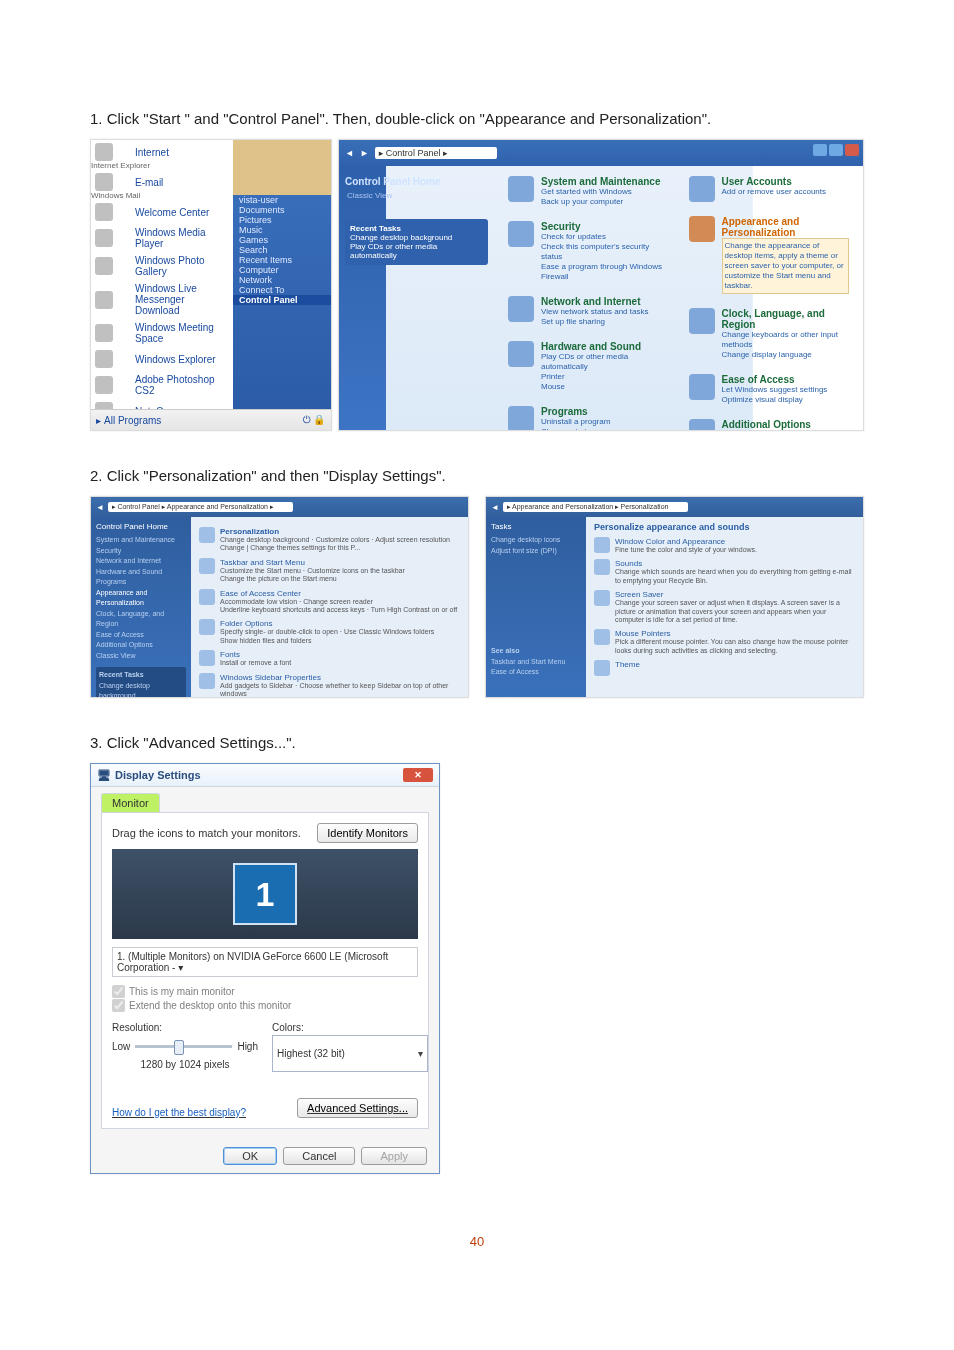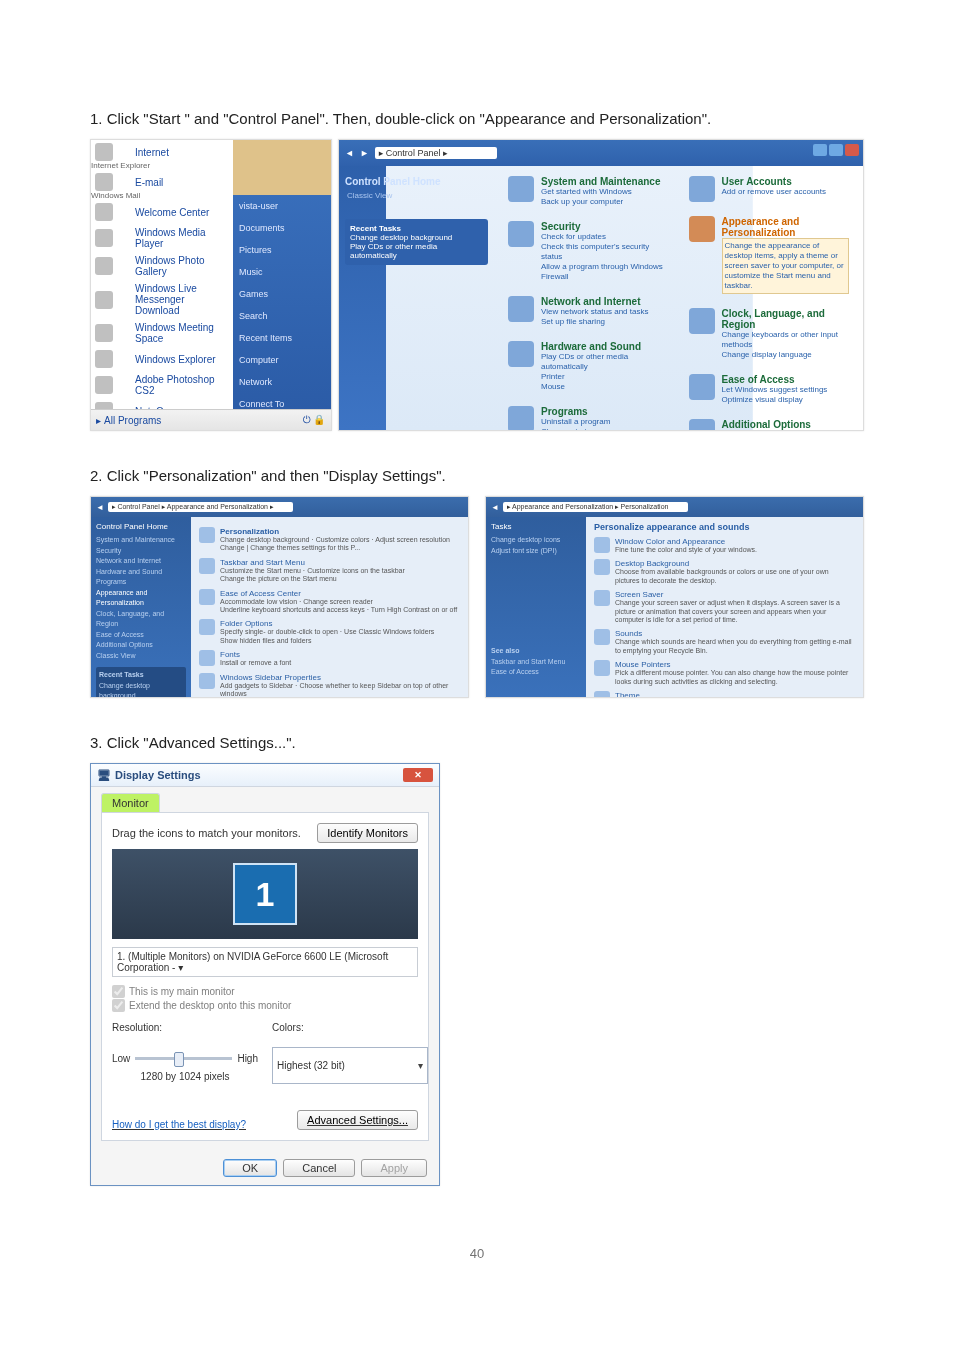--- a/index.html
+++ b/index.html
@@ -31,21 +31,21 @@
   .sm-left { width:142px; float:left; }
   .sm-item { display:flex;align-items:center; gap:22px; padding:3px 4px; }
   .sm-item .ico { width:18px;height:18px; background:#c0c0c0; border-radius:3px; flex:none; }
   .sm-sub { color:#666; font-size:8px; margin-top:-3px; }
   .sm-right {
     width:98px; float:right; height:100%;
     background: linear-gradient(#3b72bf,#2a5aa5);
     color:#fff; font-size:9px; padding:0; box-sizing:border-box;
   }
   .sm-logo { height:55px; background:#dfc28a; text-align:center; }
-  .sm-r-item { padding:6px 6px; border-bottom:0; color:#dfe8ff; }
+  .sm-r-item { padding:0 6px; border-bottom:0; color:#dfe8ff; }
   .sm-r-sel { background:#1b4c9e; color:#fff; font-weight:bold; }
   .sm-bottom {
     position:absolute;bottom:0;left:0;right:0; font-size:10px;
     display:flex; align-items:center; justify-content:space-between;
     background:linear-gradient(#f2f2f2,#e5e5e5);
     border-top:1px solid #ccc; padding:4px 5px;
   }
   .cpanel {
     flex:1; height:290px; font-size:9px; position:relative;
     background: linear-gradient(#eaf2fb,#dce9f7) 30% 0 / 70% 100% no-repeat,
@@ -127,42 +127,42 @@
     display:flex;align-items:center;justify-content:center;
     color:#fff;font-size:34px;font-weight:bold;font-family:"Segoe UI",Arial;
   }
   .mon-desc {
     border:1px solid #c8cdd4; padding:3px 4px; font-size:10px; background:#fff; margin-bottom:8px;
   }
   .chk { color:#808080; font-size:10px; display:flex; align-items:center; gap:4px; margin:1px 0;}
   .chk input{ margin:0; }
   .row2 { display:flex; gap:14px; margin-top:10px;}
   .rcol { flex:1; }
-  .rlbl { font-size:10px; margin-bottom:14px;}
+  .rlbl { font-size:10px; margin-bottom:2px;}
   .slider {
     height:22px; display:flex; align-items:center; gap:5px; font-size:10px;
   }
   .slider-track { flex:1; height:3px; background:#b8c3d2; position:relative;}
   .slider-thumb { position:absolute; left:40%; top:-5px; width:8px; height:13px; background:#e8eef7;border:1px solid #7a94b5;border-radius:2px;}
   .sel {
     width:100%; border:1px solid #a9b6c9; background:#fff; font-size:10px;
     padding:12px 4px; display:flex;justify-content:space-between;align-items:center;
   }
   .sel::after{content:"▾"; color:#444;}
   .res-val { font-size:10px; text-align:center; margin-top:2px;}
   .link { color:#1660c1; text-decoration:none; font-size:10px;}
   .dlg-foot { display:flex; justify-content:space-between; align-items:flex-end; margin-top:26px;text-decoration:underline;}
   .dlg-btns { display:flex; gap:6px; justify-content:flex-end; padding:8px 12px;}
   .w-btn {
     background:linear-gradient(#fefefe,#e4e4e4); border:1px solid #9c9c9c;
     border-radius:3px; padding:2px 18px; font-size:11px; color:#333;
   }
   .w-btn.dis { color:#a3a3a3; }
   .w-btn.def { border:1px solid #4d90d6; box-shadow:0 0 0 1px #a9cff2 inset;}
-  .page-num { text-align:center; margin-top:60px; font-size:13px; color:#737373;}
+  .page-num { text-align:center; margin-top:60px; font-size:13px; color:#c2410c;}
 </style>
 </head>
 <body>
 
 <div class="step">1. Click "Start " and "Control Panel". Then, double-click on "Appearance and Personalization".</div>
 <div class="figure step1-wrap">
 
   <div class="shot startmenu">
     <div class="sm-left">
       <div class="sm-item">
@@ -259,21 +259,21 @@
           <div class="cp-col">
             <div class="cp-cat">
                 <div class="ci"></div>
                 <div class="cg"><span class="ct">System and Maintenance</span><span class="cl" style="white-space:pre-line;">Get started with Windows
 Back up your computer</span></div>
               </div>
             <div class="cp-cat">
                 <div class="ci"></div>
                 <div class="cg"><span class="ct">Security</span><span class="cl" style="white-space:pre-line;">Check for updates
 Check this computer's security status
-Allow a program through Windows Firewall</span></div>
+Ease a program through Windows Firewall</span></div>
               </div>
             <div class="cp-cat">
                 <div class="ci"></div>
                 <div class="cg"><span class="ct">Network and Internet</span><span class="cl" style="white-space:pre-line;">View network status and tasks
 Set up file sharing</span></div>
               </div>
             <div class="cp-cat">
                 <div class="ci"></div>
                 <div class="cg"><span class="ct">Hardware and Sound</span><span class="cl" style="white-space:pre-line;">Play CDs or other media automatically
 Printer
@@ -414,36 +414,29 @@
         <div class="pw-item">
             <div class="pi-ico"></div>
             <div>
               <div class="pi-t">Window Color and Appearance</div>
               <div class="pi-d">Fine tune the color and style of your windows.</div>
             </div>
           </div>
         <div class="pw-item">
             <div class="pi-ico"></div>
             <div>
-              <div class="pi-t">Desktop Background</div>
-              <div class="pi-d">Choose from available backgrounds or colors or use one of your own pictures to decorate the desktop.</div>
+              <div class="pi-t">Sounds</div>
+              <div class="pi-d">Change which sounds are heard when you do everything from getting e-mail to emptying your Recycle Bin.</div>
             </div>
           </div>
         <div class="pw-item">
             <div class="pi-ico"></div>
             <div>
               <div class="pi-t">Screen Saver</div>
               <div class="pi-d">Change your screen saver or adjust when it displays. A screen saver is a picture or animation that covers your screen and appears when your computer is idle for a set period of time.</div>
-            </div>
-          </div>
-        <div class="pw-item">
-            <div class="pi-ico"></div>
-            <div>
-              <div class="pi-t">Sounds</div>
-              <div class="pi-d">Change which sounds are heard when you do everything from getting e-mail to emptying your Recycle Bin.</div>
             </div>
           </div>
         <div class="pw-item">
             <div class="pi-ico"></div>
             <div>
               <div class="pi-t">Mouse Pointers</div>
               <div class="pi-d">Pick a different mouse pointer. You can also change how the mouse pointer looks during such activities as clicking and selecting.</div>
             </div>
           </div>
         <div class="pw-item">

